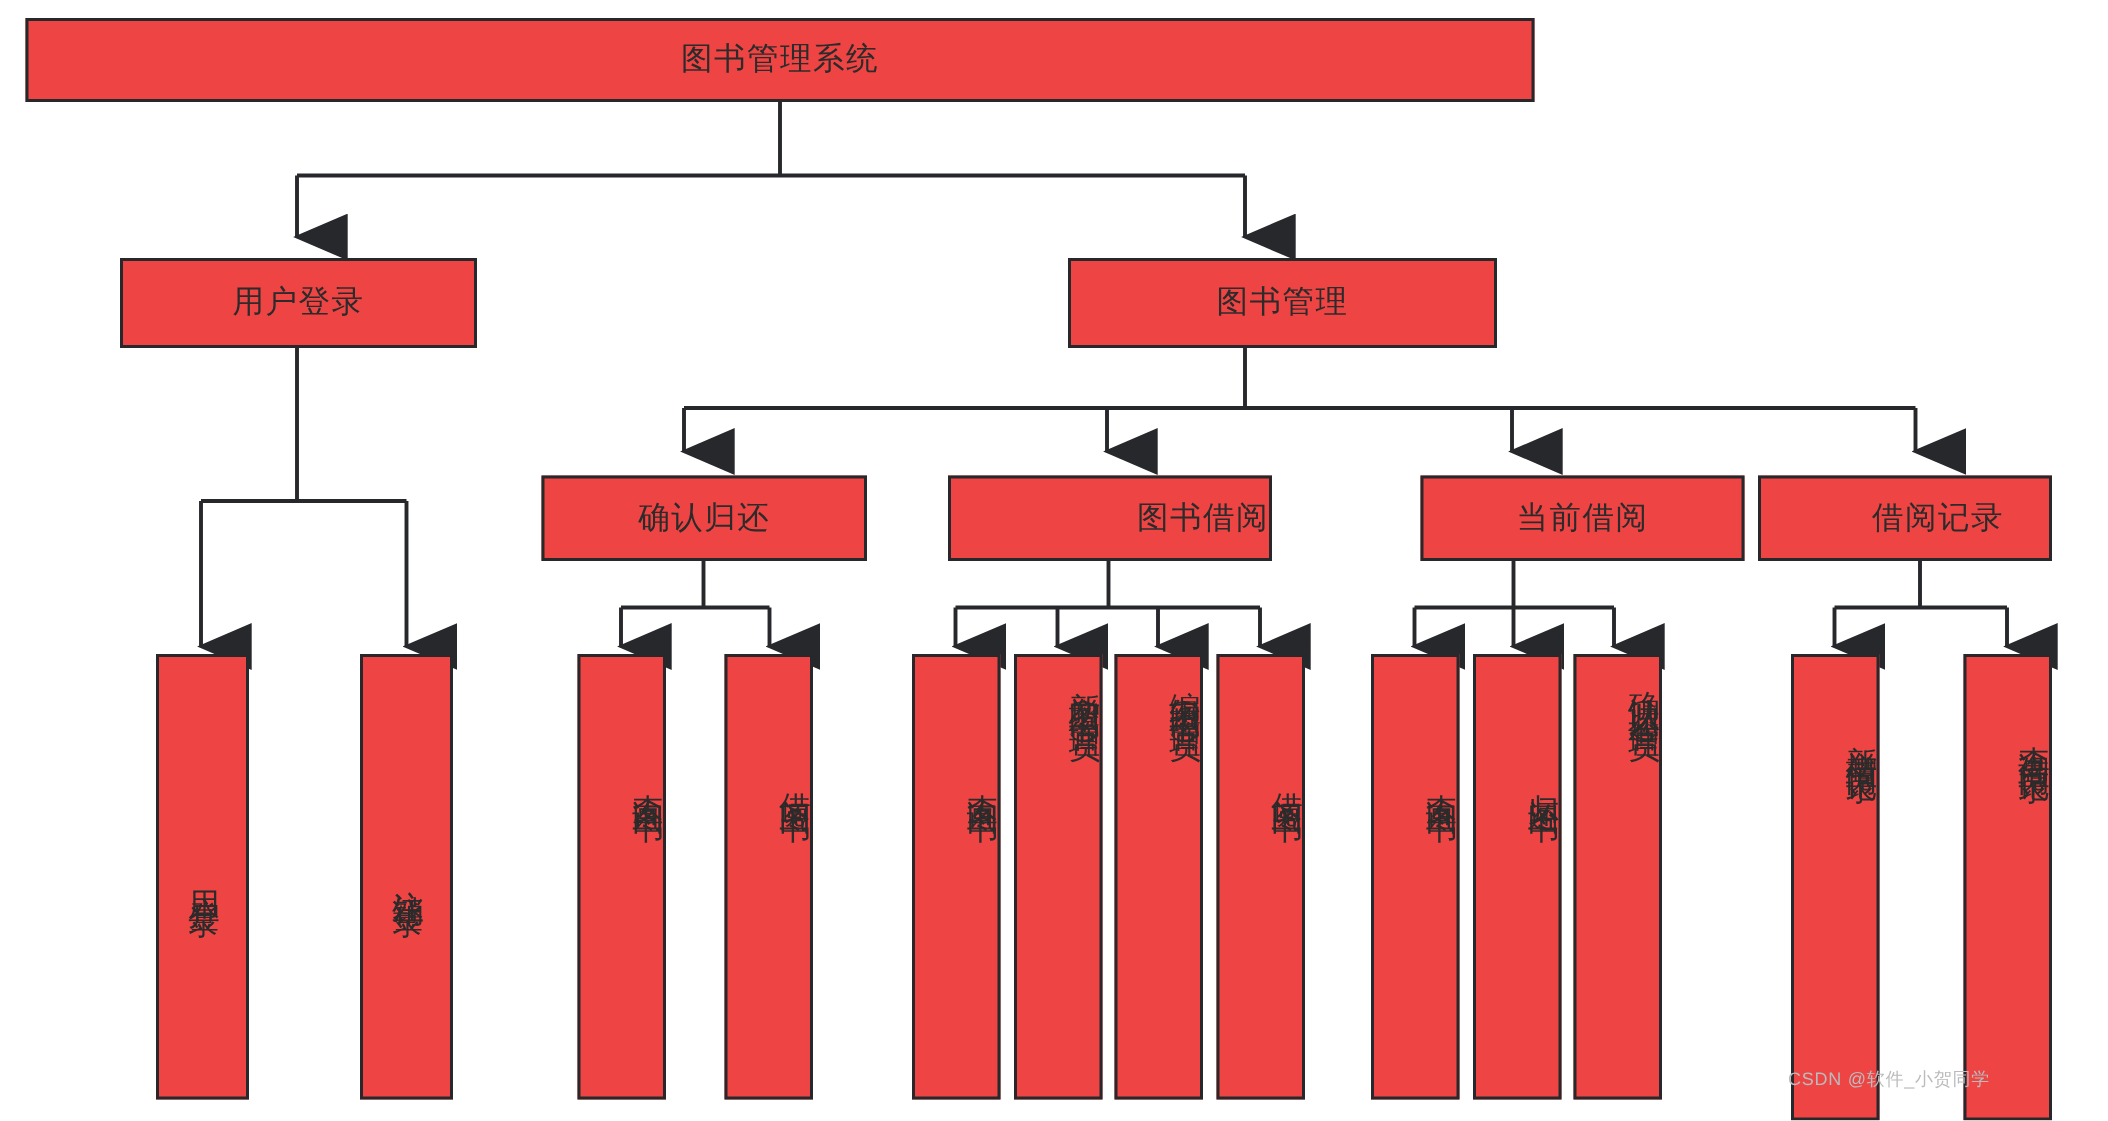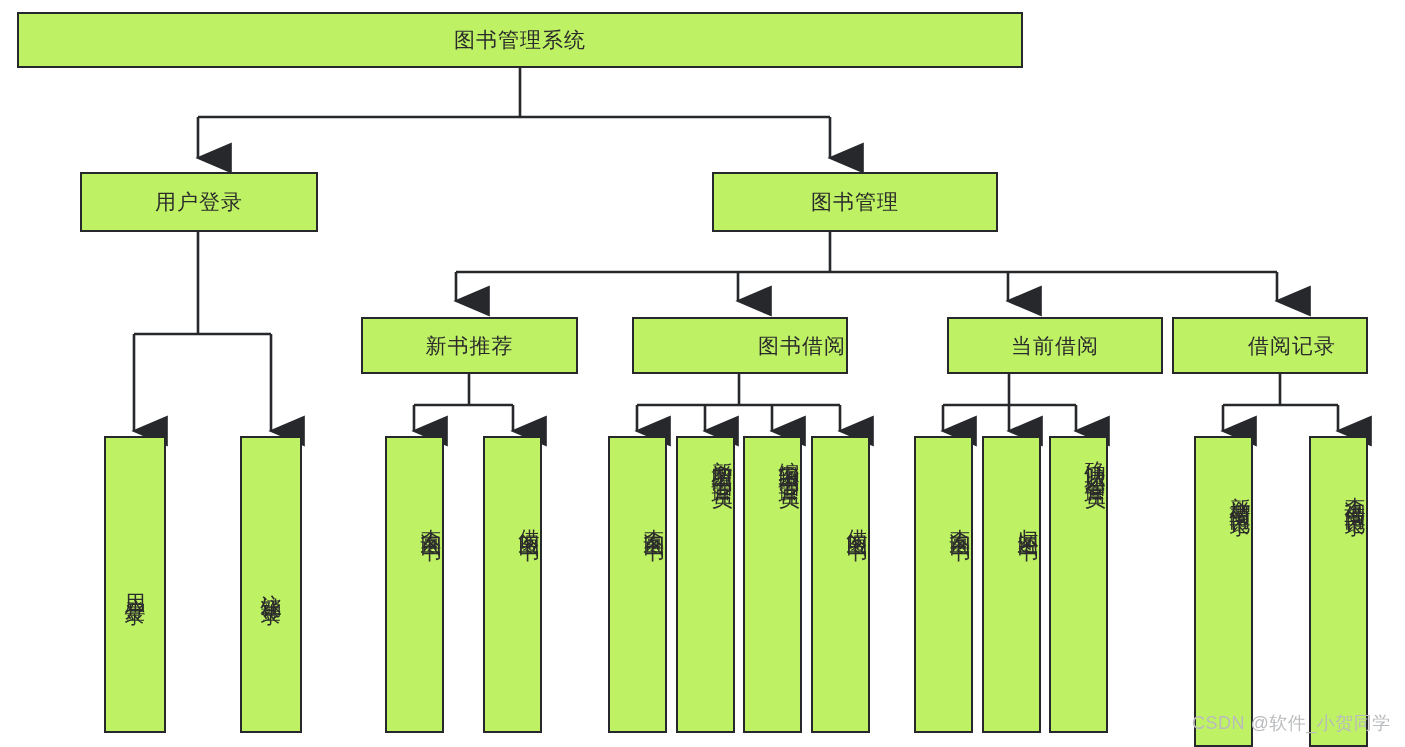--- a/index.html
+++ b/index.html
@@ -22,21 +22,21 @@
     left: 0;
     top: 0;
     width: 1405px;
     height: 747px;
     pointer-events: none;
   }
   .node {
     position: absolute;
     box-sizing: border-box;
     border: 2px solid #26282b;
-    background: #bef264;
+    background: #ef4444;
     display: flex;
     align-items: center;
     justify-content: center;
     color: #2b2b2b;
   }
   .node.h {
     font-size: 21px;
     letter-spacing: 1px;
     line-height: 1.2;
   }
@@ -56,21 +56,21 @@
   }
   .node.v .vtext {
     writing-mode: vertical-rl;
     text-orientation: upright;
     display: block;
   }
   #watermark {
     position: absolute;
     left: 1192px;
     top: 711px;
-    font-size: 18px;
+    font-size: 12px;
     color: #b9bbbd;
     white-space: nowrap;
     letter-spacing: 0.5px;
     font-family: "Liberation Sans", "DejaVu Sans", sans-serif;
   }
 </style>
 </head>
 <body>
 
 <div id="canvas">
@@ -130,21 +130,21 @@
   </div>
 
   <div class="node h" style="left:80px; top:172px; width:238px; height:60px;">
     <span>用户登录</span>
   </div>
   <div class="node h" style="left:712px; top:172px; width:286px; height:60px;">
     <span>图书管理</span>
   </div>
 
   <div class="node h" style="left:361px; top:317px; width:217px; height:57px;">
-    <span>新书推荐</span>
+    <span>确认归还</span>
   </div>
   <div class="node h" style="left:632px; top:317px; width:216px; height:57px;justify-content:flex-end;">
     <span>图书借阅</span>
   </div>
   <div class="node h" style="left:902px; top:317px; width:216px; height:57px;margin-left:45px;">
     <span>当前借阅</span>
   </div>
   <div class="node h" style="left:1172px; top:317px; width:196px; height:57px;padding-left:44px;">
     <span>借阅记录</span>
   </div>

